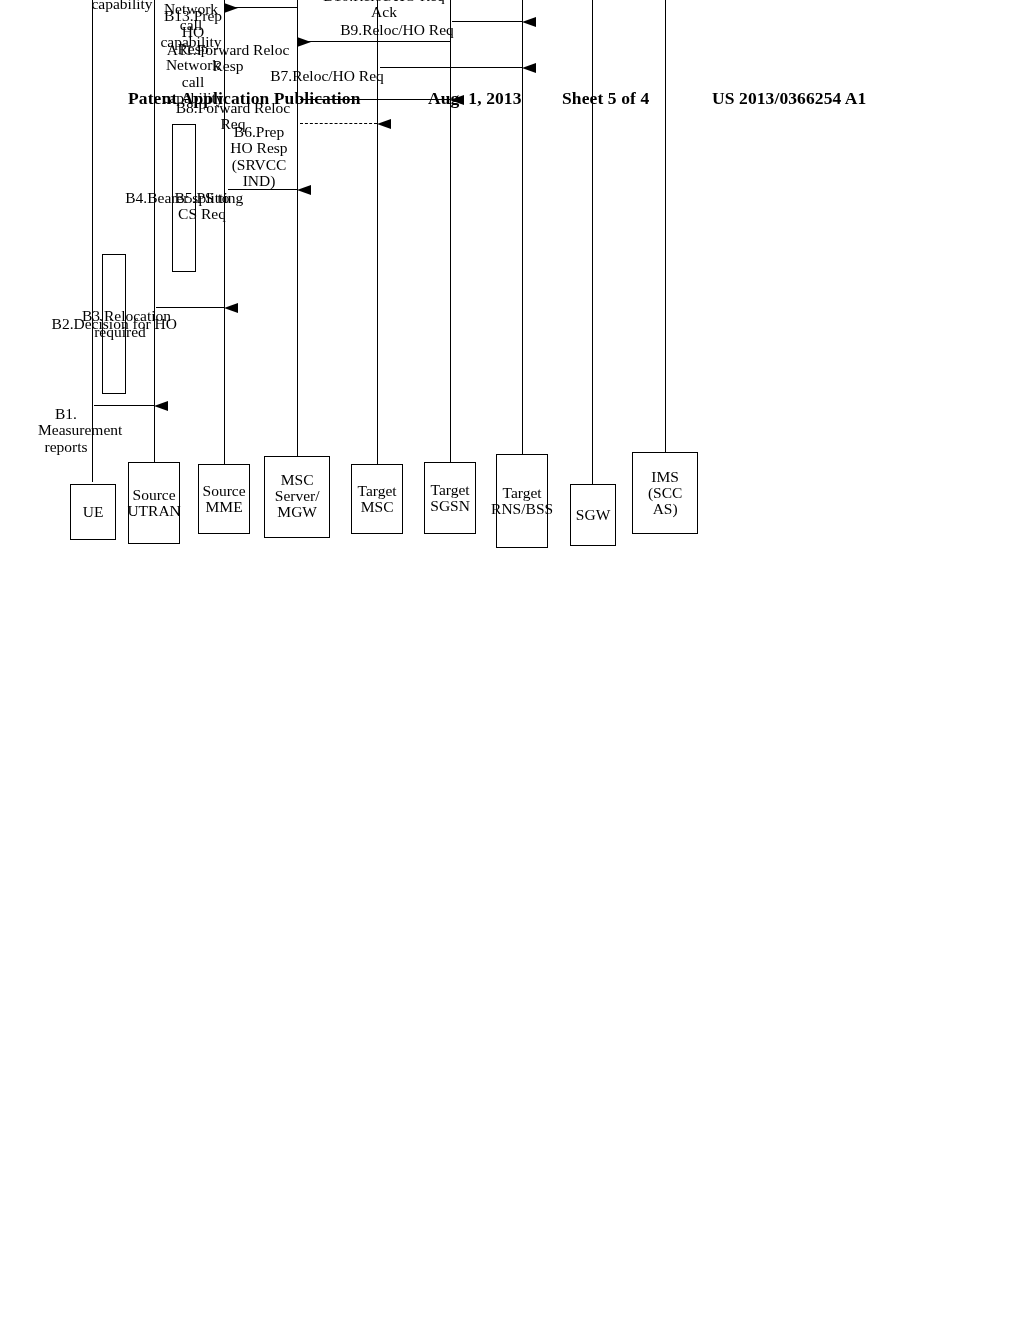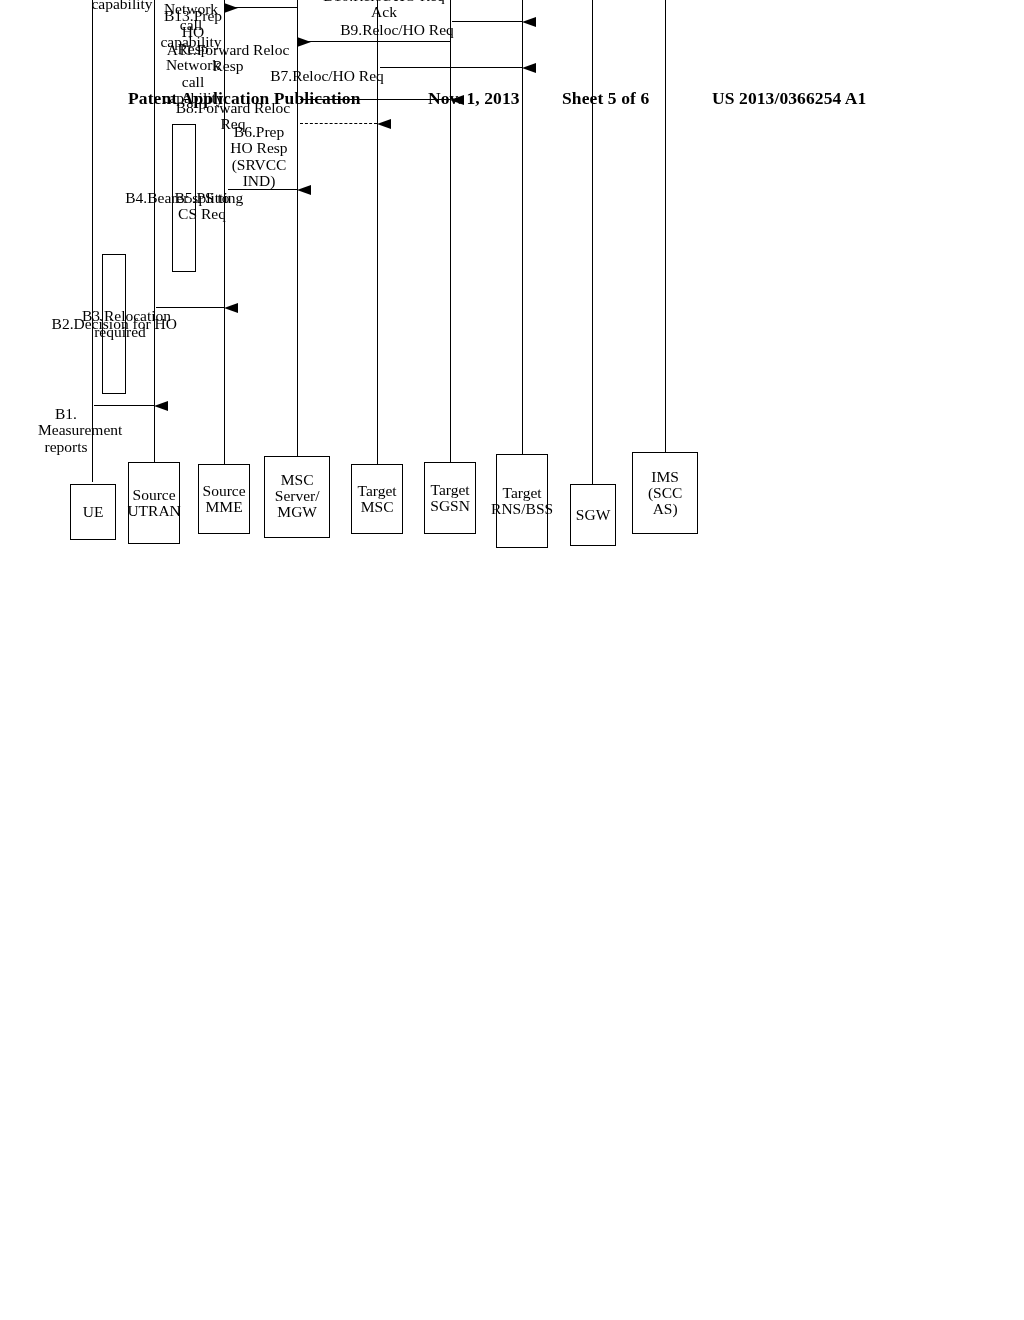--- a/index.html
+++ b/index.html
@@ -39,22 +39,22 @@
 
   .notebox{position:absolute;border:1.6px solid #000;background:#fff;box-sizing:border-box;
       display:flex;align-items:center;justify-content:center;text-align:center;
       font-size:15.5px;line-height:1.06;white-space:pre-line;padding:2px 3px;}
 </style>
 </head>
 <body>
 
 <div id="pub-header">
   <span class="hd" id="hd-pub">Patent Application Publication</span>
-  <span class="hd" id="hd-date">Nov. 1, 2013</span>
-  <span class="hd" id="hd-sheet">Sheet 5 of 6</span>
+  <span class="hd" id="hd-date">Aug. 1, 2013</span>
+  <span class="hd" id="hd-sheet">Sheet 5 of 4</span>
   <span class="hd" id="hd-patno">US 2013/0366254 A1</span>
 </div>
 
 <div id="fig-stage">
 
   <div id="fig-wrap">
 
     <div class="lifeline-row" style="top:60px;left:120px;width:810px;"></div>
     <div class="lifeline-row" style="top:122px;left:140px;width:790px;"></div>
     <div class="lifeline-row" style="top:192px;left:138px;width:792px;"></div>

